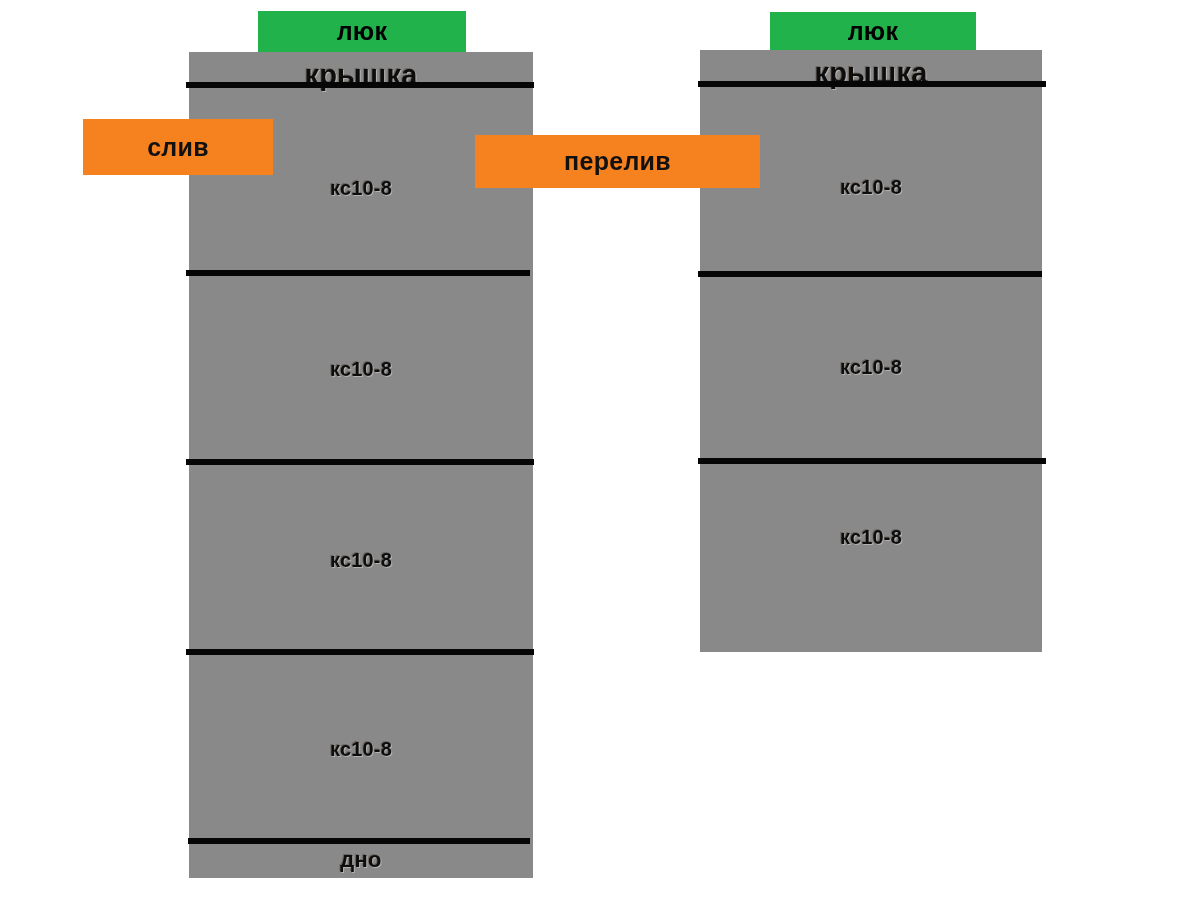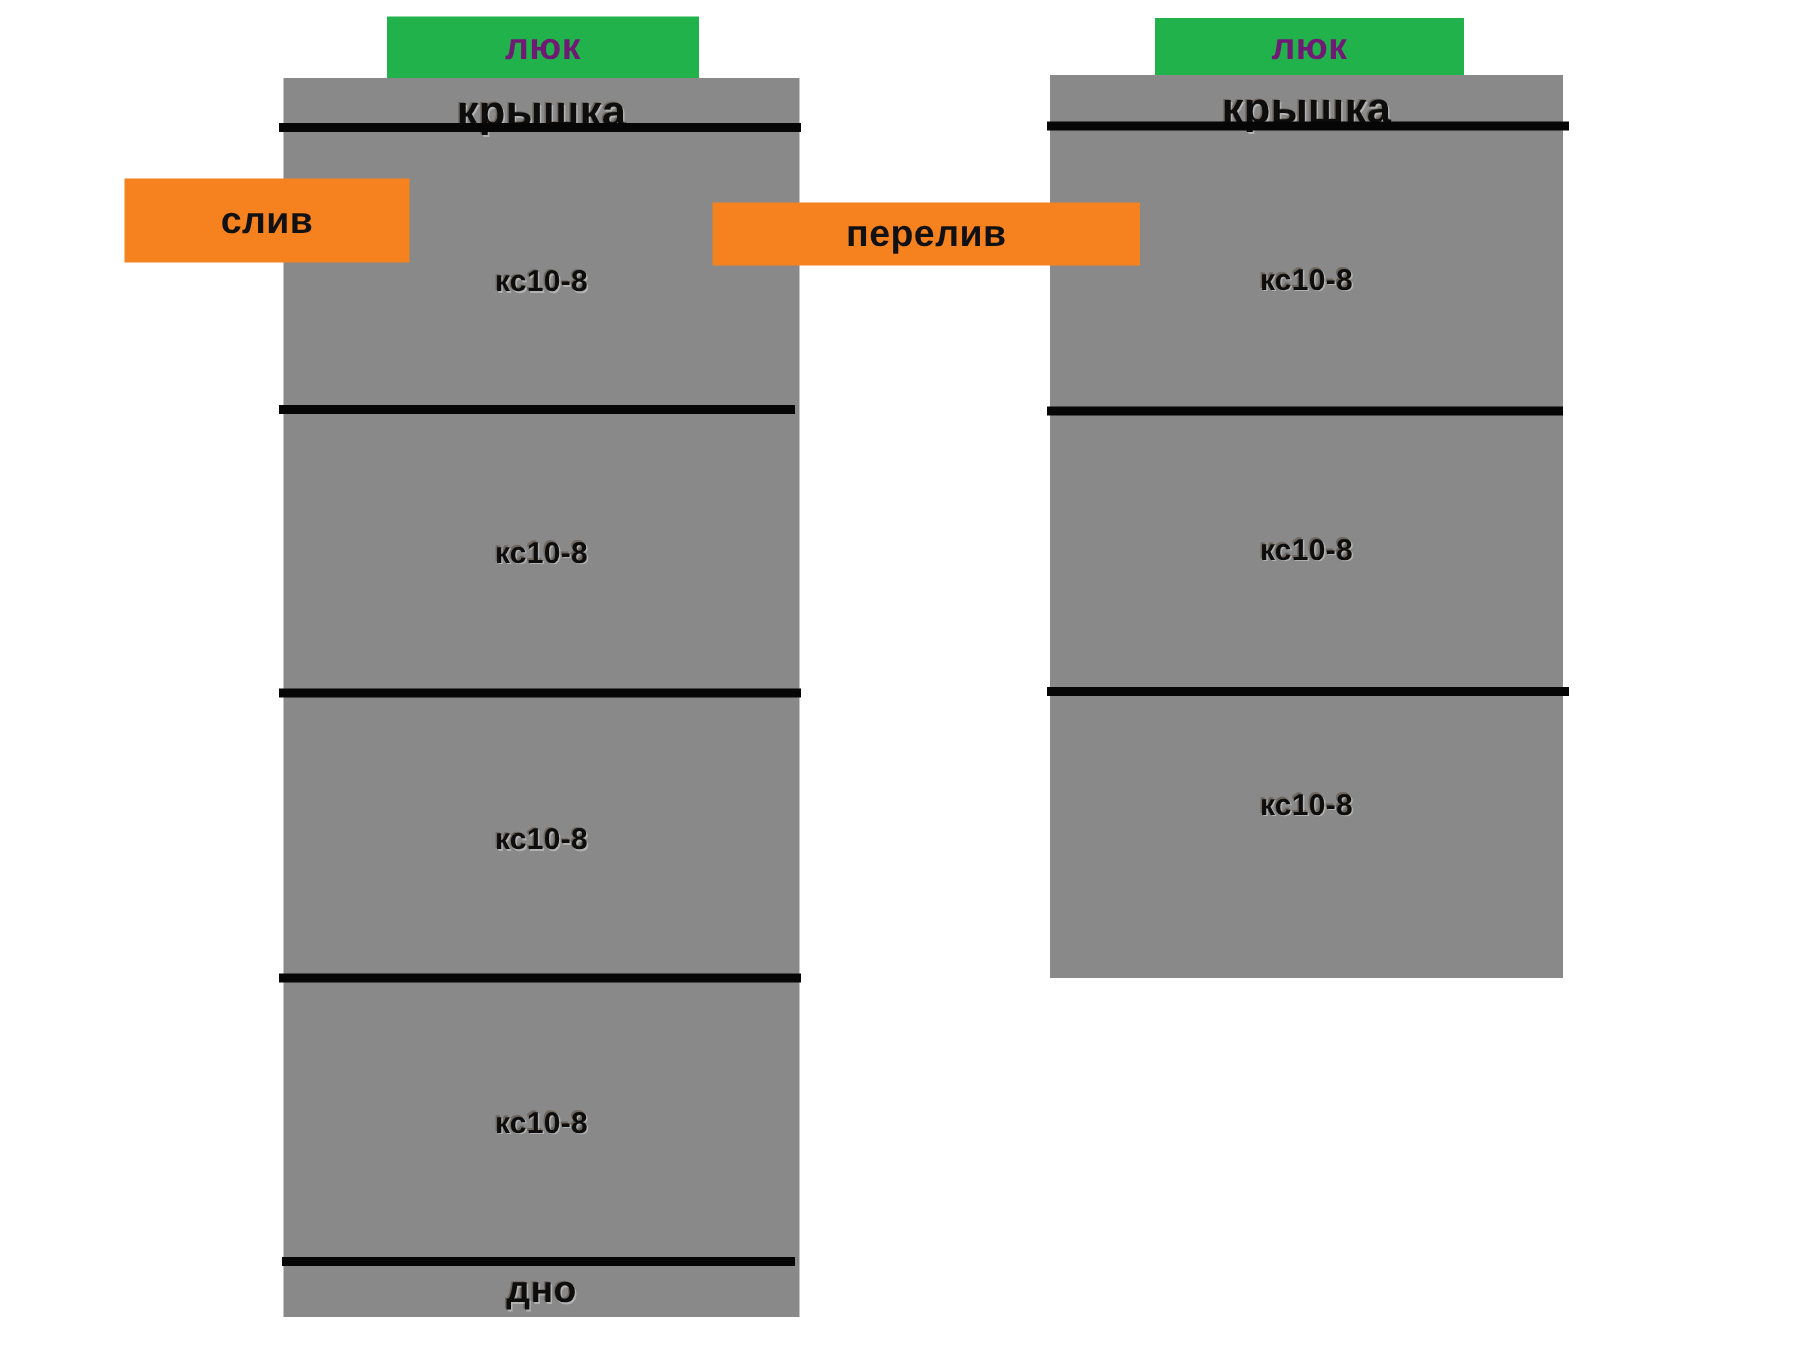--- a/index.html
+++ b/index.html
@@ -39,42 +39,42 @@
     font-weight: bold;
     color: #0d0d0d;
     letter-spacing: 0.2px;
     text-shadow: 1px 1px 0 rgba(255,255,255,0.35), -1px -1px 0 rgba(60,40,20,0.35);
     white-space: nowrap;
   }
   .ring-label.cap {
     font-size: 29px;
   }
   .ring-label.floor {
-    font-size: 25px;
+    font-size: 22px;
   }
 
   
   .joint {
     position: absolute;
     background: #060606;
     height: 6px;
   }
 
   
   .hatch {
     position: absolute;
     background: #22b24c;
     display: flex;
     align-items: center;
     justify-content: center;
   }
   .hatch-label {
     font-size: 25px;
     font-weight: bold;
-    color: #701a75;
+    color: #000000;
     letter-spacing: 0.3px;
     white-space: nowrap;
   }
 
   
   .pipe {
     position: absolute;
     background: #f5821f;
     display: flex;
     align-items: center;
@@ -154,17 +154,17 @@
   <div class="joint" style="left:698px; top:458px; width:348px;"></div>
 
   <div class="hatch" style="left:770px; top:12px; width:206px; height:38px;">
     <span class="hatch-label">люк</span>
   </div>
 
   <div class="pipe" style="left:83px; top:119px; width:190px; height:56px;">
     <span class="pipe-label">слив</span>
   </div>
 
-  <div class="pipe" style="left:475px; top:135px; width:285px; height:42px;">
+  <div class="pipe" style="left:475px; top:135px; width:285px; height:53px;">
     <span class="pipe-label">перелив</span>
   </div>
 
 </div>
 
 </body></html>

